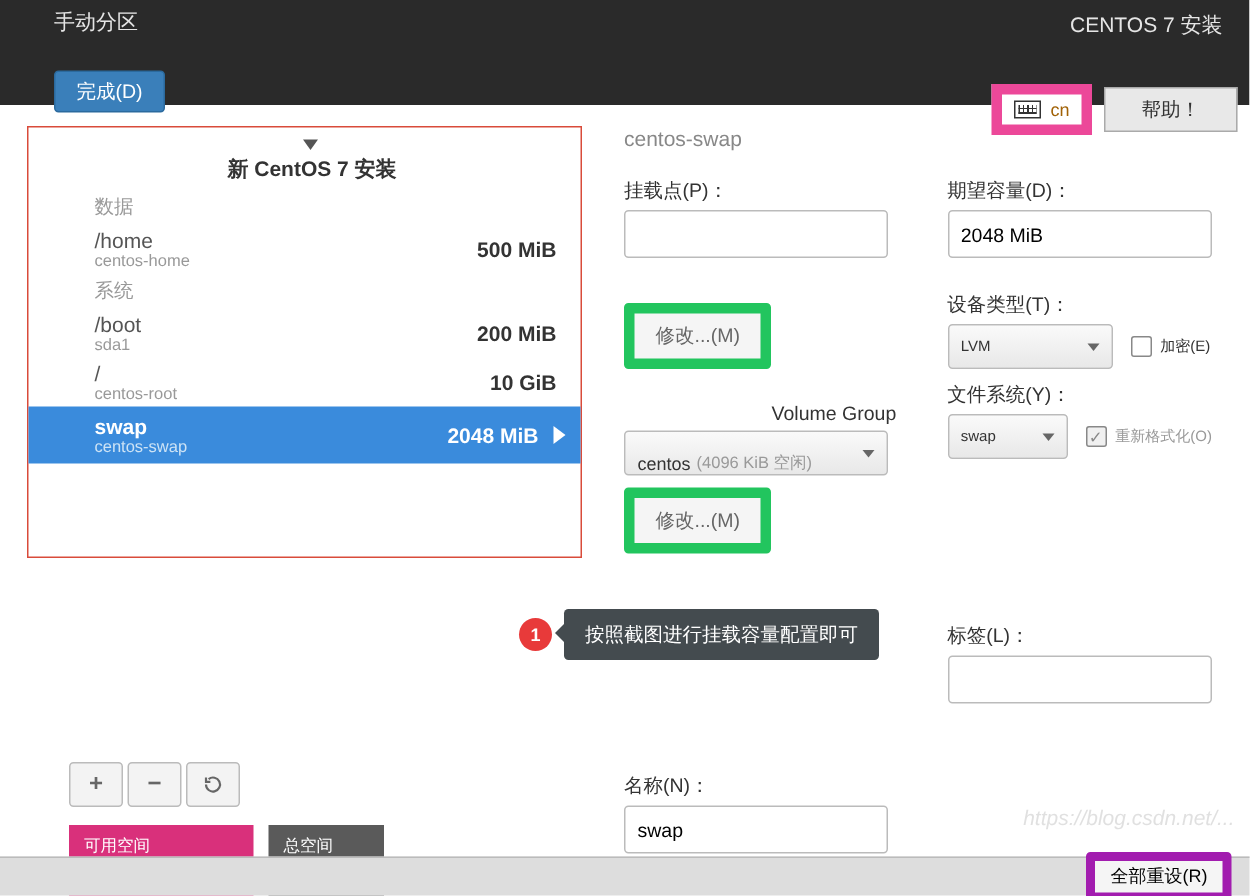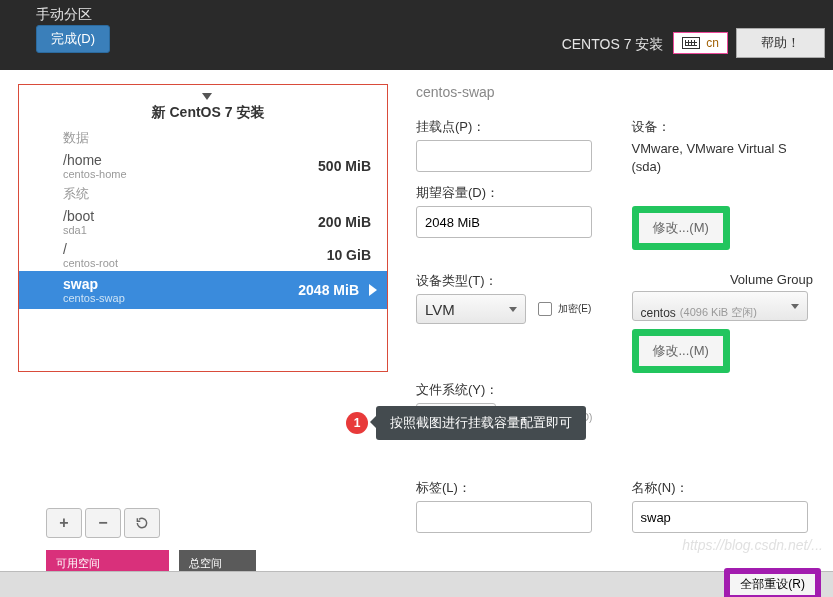--- a/index.html
+++ b/index.html
@@ -1,27 +1,27 @@
 <!DOCTYPE html>
 <html><head>
   <meta charset="utf-8">
   <style>
     * { box-sizing: border-box; margin: 0; padding: 0; }
     body { font-family: "Microsoft YaHei", Arial, sans-serif; font-size: 13px; background: #fff; width: 833px; height: 597px; overflow: hidden; color: #333; }
     
     .topbar { background: #2a2a2a; color: #fff; height: 70px; display: flex; align-items: flex-start; padding: 2px 0 0 0; position: relative; }
     .topbar-left { padding: 4px 0 0 36px; }
-    .topbar-title { color: #e5e5e5; font-size: 14px; font-weight: 500; margin-bottom: 1px; }
+    .topbar-title { color: #e5e5e5; font-size: 14px; font-weight: 500; margin-bottom: 23px; }
     .done-btn { background: #3a7fba; color: #fff; border: 1px solid #2b6a9e; border-radius: 3px; padding: 4px 14px; font-size: 13px; cursor: pointer; }
     .install-title { color: #e5e5e5; font-size: 14px; padding: 6px 10px 4px 0; }
-    .kbd-layout { background: #fff; color: #a16207; border: 1px solid #ec4899; padding: 3px 8px; display: flex; align-items: center; gap: 6px; margin-top: 26px; font-size: 12px; }
+    .kbd-layout { background: #fff; color: #a16207; border: 7px solid #ec4899; padding: 3px 8px; display: flex; align-items: center; gap: 6px; margin-top: 26px; font-size: 12px; }
     .kbd-icon { width: 18px; height: 12px; border: 1px solid #333; display: inline-block; position: relative; }
     .kbd-icon::after { content: ""; position: absolute; inset: 2px; background: repeating-linear-gradient(90deg,#333 0 1px,transparent 1px 3px),repeating-linear-gradient(0deg,#333 0 1px,transparent 1px 3px); }
     .help-btn { background: #e8e8e8; color: #333; border: 1px solid #aaa; padding: 5px 24px; margin-top: 26px; margin-left: 8px; cursor: pointer; font-size: 13px; }
-    .right-stack { display: flex; flex-direction: row; align-items: flex-end; padding-right: 0; }
+    .right-stack { display: flex; flex-direction: column; align-items: flex-end; padding-right: 0; }
     .right-row { display: flex; align-items: center; }
     
     .main { display: flex; padding: 0 14px 0 18px; gap: 0; }
     
     .left-col { width: 370px; }
     .partition-box { border: 1px solid #d94b3a; background: #fff; margin-top: 14px; height: 288px; padding: 8px 0 0 0; position: relative; }
     .expander-header { display: flex; align-items: center; gap: 4px; padding: 0 12px 4px 22px; flex-direction: column; }
     .chevron { display: inline-block; width: 0; height: 0; border-left: 5px solid transparent; border-right: 5px solid transparent; border-top: 7px solid #555; margin-right: 2px; }
     .exp-title { font-weight: bold; font-size: 14px; color: #333; }
     .section-label { color: #999; font-size: 13px; padding: 3px 0 2px 44px; font-weight: 500; }
@@ -51,21 +51,21 @@
     .space-val { font-size: 18px; font-weight: bold; }
     
     .right-col { flex: 1; padding: 14px 6px 0 28px; }
     .detail-title { color: #888; font-size: 14px; font-weight: 500; margin-bottom: 18px; }
     .form-grid { display: grid; grid-template-columns: 1fr 1fr; column-gap: 34px; row-gap: 8px; }
     .field-label { color: #333; font-size: 13px; margin-bottom: 4px; }
     .text-input { width: 100%; max-width: 176px; height: 32px; border: 1px solid #bbb; border-radius: 3px; padding: 0 8px; font-size: 13px; background: #fff; }
     .text-input.wide { max-width: 176px; }
     .device-text { color: #333; font-size: 13px; line-height: 1.4; }
     .btn-secondary { background: #f5f5f5; border: 7px solid #22c55e; border-radius: 3px; padding: 6px 14px; font-size: 13px; color: #666; cursor: pointer; }
-    .select-box { width: 110px; height: 30px; border: 1px solid #bbb; border-radius: 3px; background: linear-gradient(#fafafa,#e8e8e8); padding: 0 22px 0 8px; font-size: 15px; position: relative; display: flex; align-items: center; cursor: pointer; }
+    .select-box { width: 110px; height: 30px; border: 1px solid #bbb; border-radius: 3px; background: linear-gradient(#fafafa,#e8e8e8); padding: 0 22px 0 8px; font-size: 10px; position: relative; display: flex; align-items: center; cursor: pointer; }
     .select-box::after { content: ""; position: absolute; right: 8px; top: 12px; width: 0; height: 0; border-left: 4px solid transparent; border-right: 4px solid transparent; border-top: 5px solid #666; }
     .select-box.small { width: 80px; }
     .select-box.vg { width: 176px; font-size: 12px; align-items: flex-end; }
     .vg-free { color: #999; font-size: 11px; margin-left: 4px; }
     .checkbox-row { display: flex; align-items: center; gap: 6px; font-size: 10px; }
     .cb { width: 14px; height: 14px; border: 1px solid #888; border-radius: 2px; background: #fff; display: inline-flex; align-items: center; justify-content: center; }
     .cb.checked::after { content: "✓"; font-size: 11px; color: #888; }
     .cb.disabled { background: #f0f0f0; }
     .form-row { display: flex; align-items: center; gap: 12px; }
     
@@ -162,24 +162,20 @@
     </div>
 
   </div>
 
   <div class="right-col">
     <div class="detail-title">centos-swap</div>
     <div class="form-grid">
       <div>
         <div class="field-label">挂载点(P)：</div>
         <input class="text-input" value="" style="">
-      </div>
-      <div>
-        <div class="field-label">设备：</div>
-        <div class="device-text">VMware, VMware Virtual S (sda)</div>
       </div>
       <div>
         <div class="field-label">期望容量(D)：</div>
         <input class="text-input" value="2048 MiB" style="">
       </div>
       <div style="padding-top:22px;">
         <button class="btn-secondary">修改...(M)</button>
       </div>
       <div style="margin-top:14px;">
         <div class="field-label">设备类型(T)：</div>

